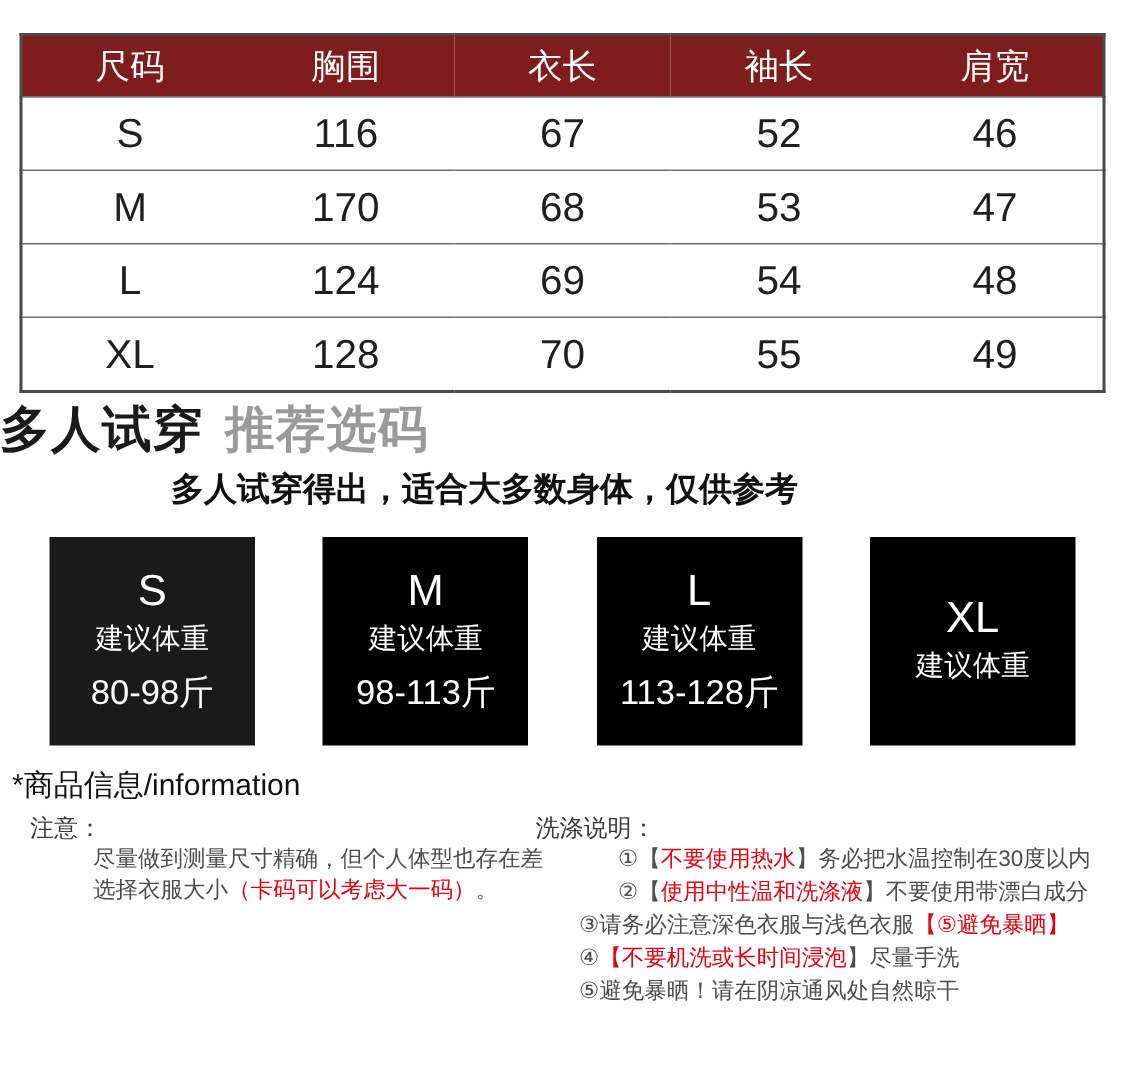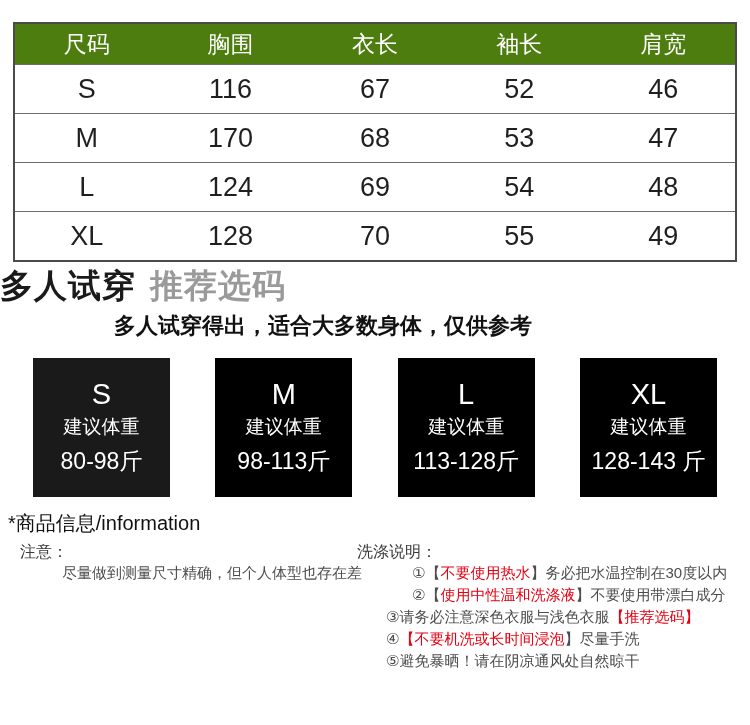--- a/index.html
+++ b/index.html
@@ -8,21 +8,21 @@
     font-family:"Liberation Sans","DejaVu Sans",sans-serif;
     -webkit-font-smoothing:antialiased;overflow:hidden;
   }
   
   .size-table{
     position:absolute;left:13px;top:22px;width:724px;
     border-collapse:collapse;table-layout:fixed;
     border:2px solid #4a4a4a;
   }
   .size-table th{
-    background:#4d7c0f;color:#ffffff;font-weight:400;
+    background:#7f1d1d;color:#ffffff;font-weight:400;
     height:38px;font-size:23px;text-align:center;
   }
   .size-table td{
     height:46px;font-size:27px;color:#1f1f1f;text-align:center;
     border-top:1px solid #6e6e6e;font-weight:400;background:#ffffff;
   }
   
   .fit-title{
     position:absolute;left:0;top:264px;width:750px;
     font-size:33px;font-weight:bold;color:#1a1a1a;letter-spacing:1px;
@@ -127,31 +127,31 @@
     <div class="card-range">98-113斤</div>
   </div>
   <div class="weight-card">
     <div class="card-size">L</div>
     <div class="card-label">建议体重</div>
     <div class="card-range">113-128斤</div>
   </div>
   <div class="weight-card">
     <div class="card-size">XL</div>
     <div class="card-label">建议体重</div>
-    <div class="card-range">128-143 斤</div>
   </div>
 </div>
 
 <div class="info-heading">*商品信息/information</div>
 
 <div class="notice-label">注意：</div>
 <div class="notice-text">
   <div class="notice-line"><span>尽量做到测量尺寸精确，但个人体型也存在差</span></div>
+  <div class="notice-line"><span>选择衣服大小</span><span class="c-red">（卡码可以考虑大一码）</span><span>。</span></div>
 </div>
 
 <div class="wash-label">洗涤说明：</div>
 <div class="wash-text">
   <div class="wash-line indent"><span>①【</span><span class="c-red">不要使用热水</span><span>】务必把水温控制在30度以内</span></div>
   <div class="wash-line indent"><span>②【</span><span class="c-red">使用中性温和洗涤液</span><span>】不要使用带漂白成分</span></div>
-  <div class="wash-line"><span>③请务必注意深色衣服与浅色衣服</span><span class="c-red">【推荐选码】</span></div>
+  <div class="wash-line"><span>③请务必注意深色衣服与浅色衣服</span><span class="c-red">【⑤避免暴晒】</span></div>
   <div class="wash-line"><span>④</span><span class="c-red">【不要机洗或长时间浸泡</span><span>】尽量手洗</span></div>
   <div class="wash-line"><span>⑤避免暴晒！请在阴凉通风处自然晾干</span></div>
 </div>
 
 </body></html>

